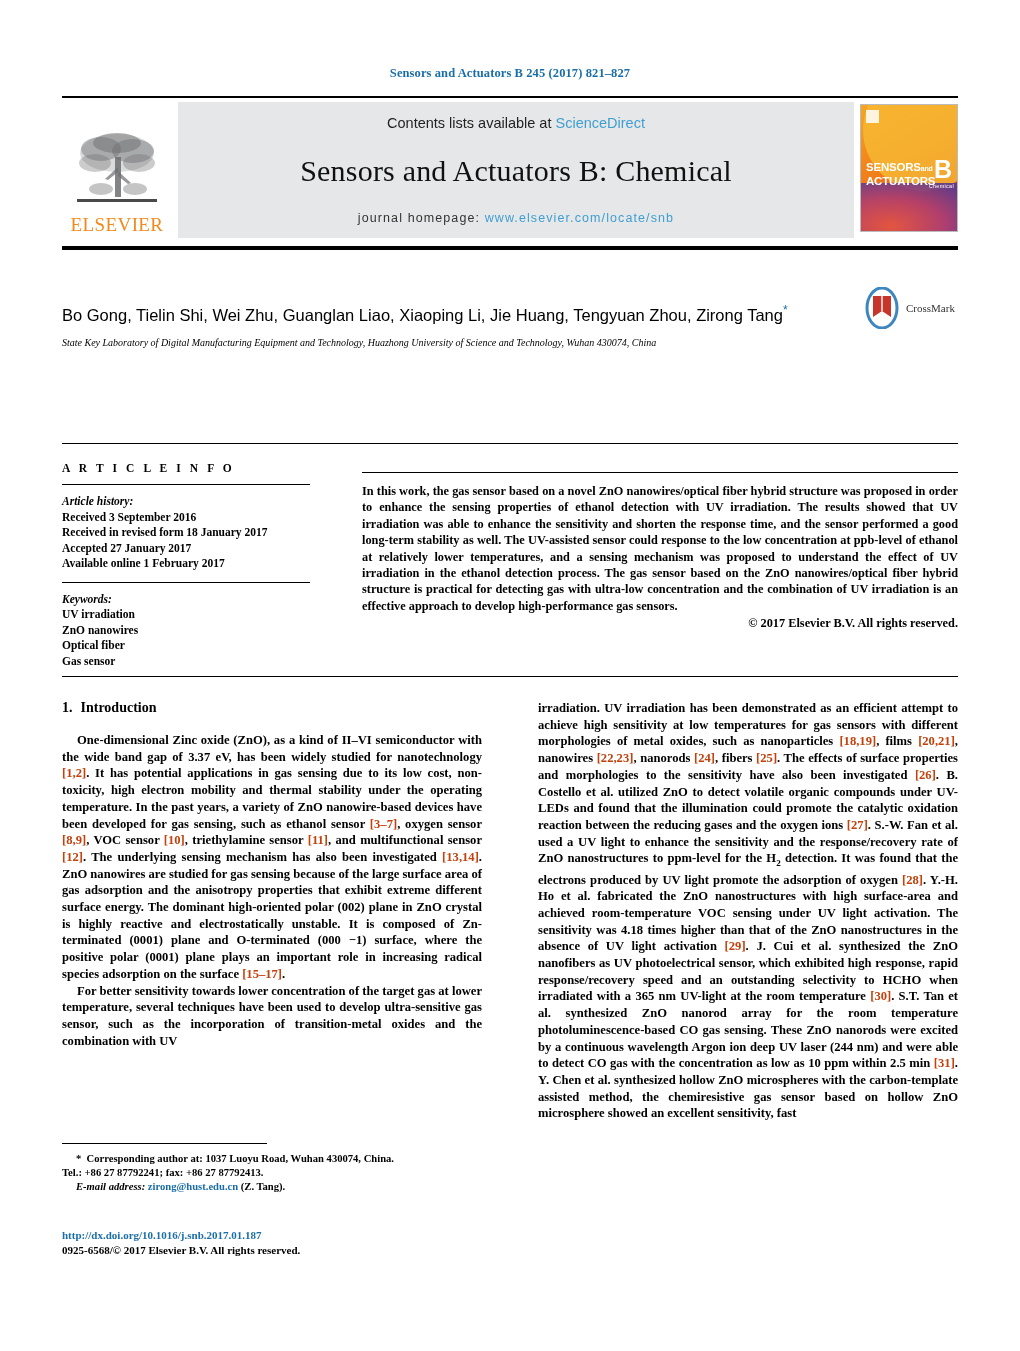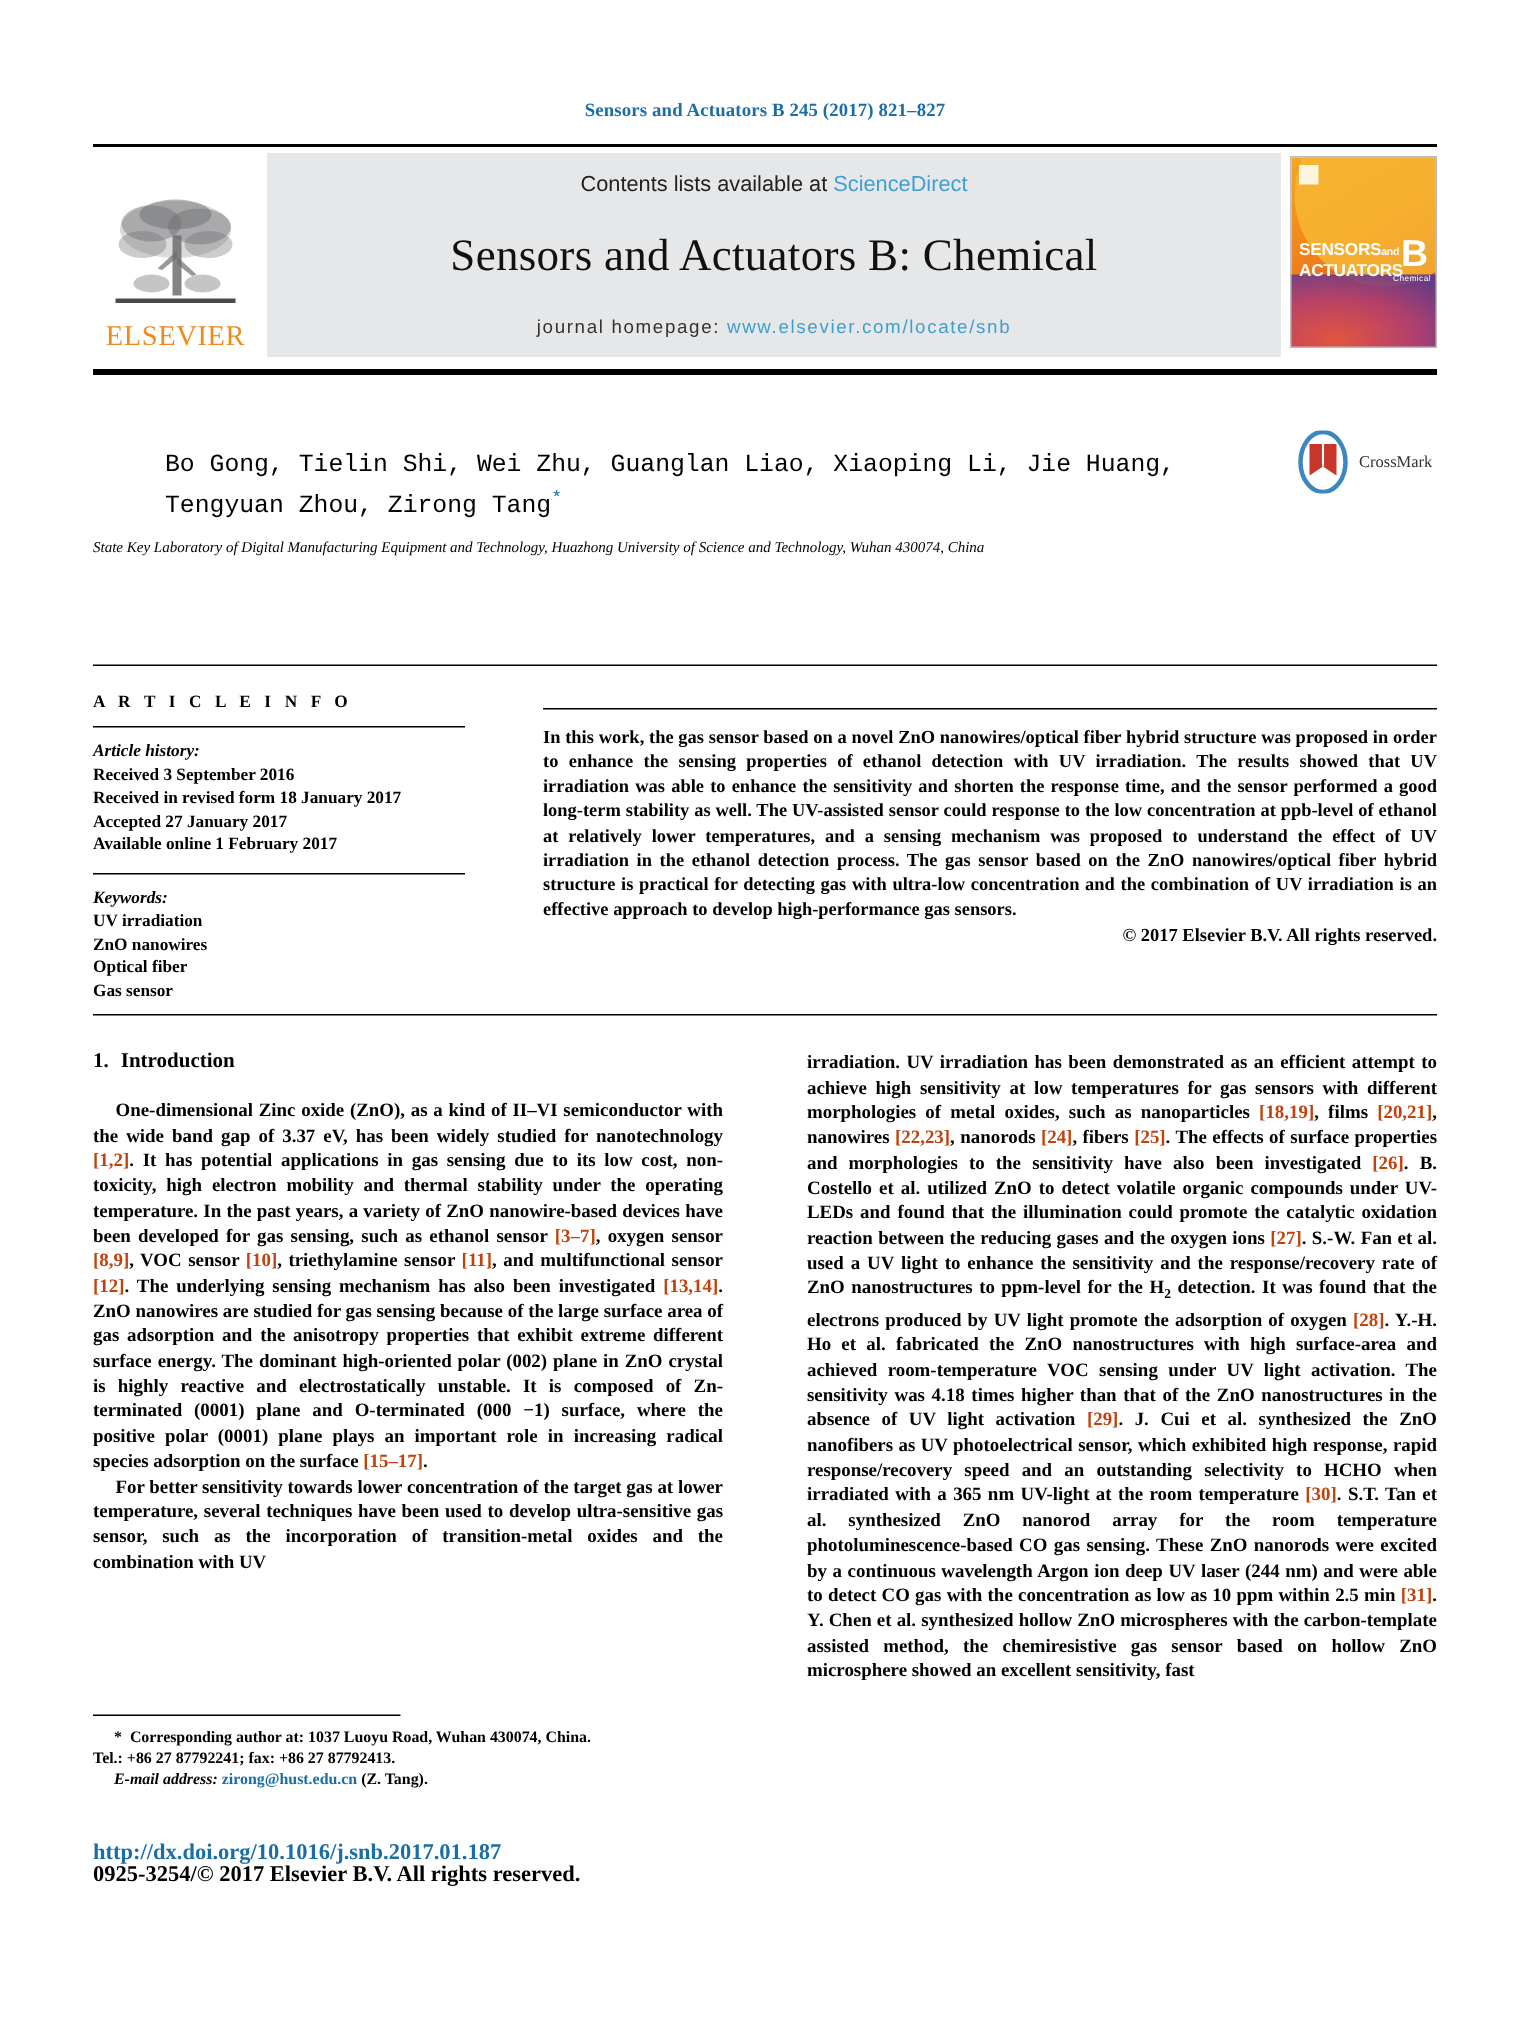--- a/index.html
+++ b/index.html
@@ -87,22 +87,21 @@
 
   
   .title-block{position:absolute;left:62px;top:282px;width:800px;}
   .art-title{
     font-family:"Liberation Serif", serif;
     font-size:24.5px;line-height:31px;font-weight:400;color:#000;
     letter-spacing:-.1px;margin:0;
   }
   .authors{
     margin-top:17px;font-size:16.5px;line-height:22px;color:#000;
-    font-family:Liberation Mono, monospace;
-    margin-left:48px;
+    font-family:Liberation Sans, sans-serif;
   }
   .authors .star{color:#1a6ea8;font-size:12px;vertical-align:super;}
   .affil{
     margin-top:10px;font-size:10px;line-height:13px;font-style:italic;
     font-family:"Liberation Serif", serif;color:#000;
   }
 
   
   .crossmark{position:absolute;right:62px;top:285px;width:96px;height:46px;display:flex;align-items:center;gap:4px;}
   .cm-badge{width:40px;height:42px;flex:0 0 40px;}
@@ -152,21 +151,21 @@
   .foot-rule{position:absolute;left:62px;top:1143px;width:205px;height:1px;background:#000;}
   .footnote{
     position:absolute;left:62px;top:1152px;width:420px;
     font-size:10.6px;line-height:14px;font-weight:bold;
     font-family:"Liberation Serif", serif;text-align:justify;
   }
   .footnote .ind{text-indent:14px;display:block;}
   .footnote .em{font-style:italic;}
   .doi-block{
     position:absolute;left:62px;top:1228px;width:420px;
-    font-size:15px;line-height:15px;font-weight:bold;
+    font-size:11px;line-height:15px;font-weight:bold;
   }
   .doi-link{color:#1a6ea8;}
 </style>
 </head>
 <body>
 
 <div class="page">
 
   <div class="runhead">Sensors and Actuators B 245 (2017) 821–827</div>
 
@@ -281,16 +280,16 @@
 
   <div class="foot-rule"></div>
   <div class="footnote">
     <span class="ind"><span>*</span>&nbsp; <span>Corresponding author at: 1037 Luoyu Road, Wuhan 430074, China.</span></span>
     <span>Tel.: +86 27 87792241; fax: +86 27 87792413.</span>
     <span class="ind"><span class="em">E-mail address:</span> <span class="doi-link">zirong@hust.edu.cn</span> <span>(Z. Tang).</span></span>
   </div>
 
   <div class="doi-block">
     <div class="doi-link">http://dx.doi.org/10.1016/j.snb.2017.01.187</div>
-    <div>0925-3254/© 2017 Elsevier B.V. All rights reserved.</div>
+    <div>0925-6568/© 2017 Elsevier B.V. All rights reserved.</div>
   </div>
 
 </div>
 
 </body></html>

